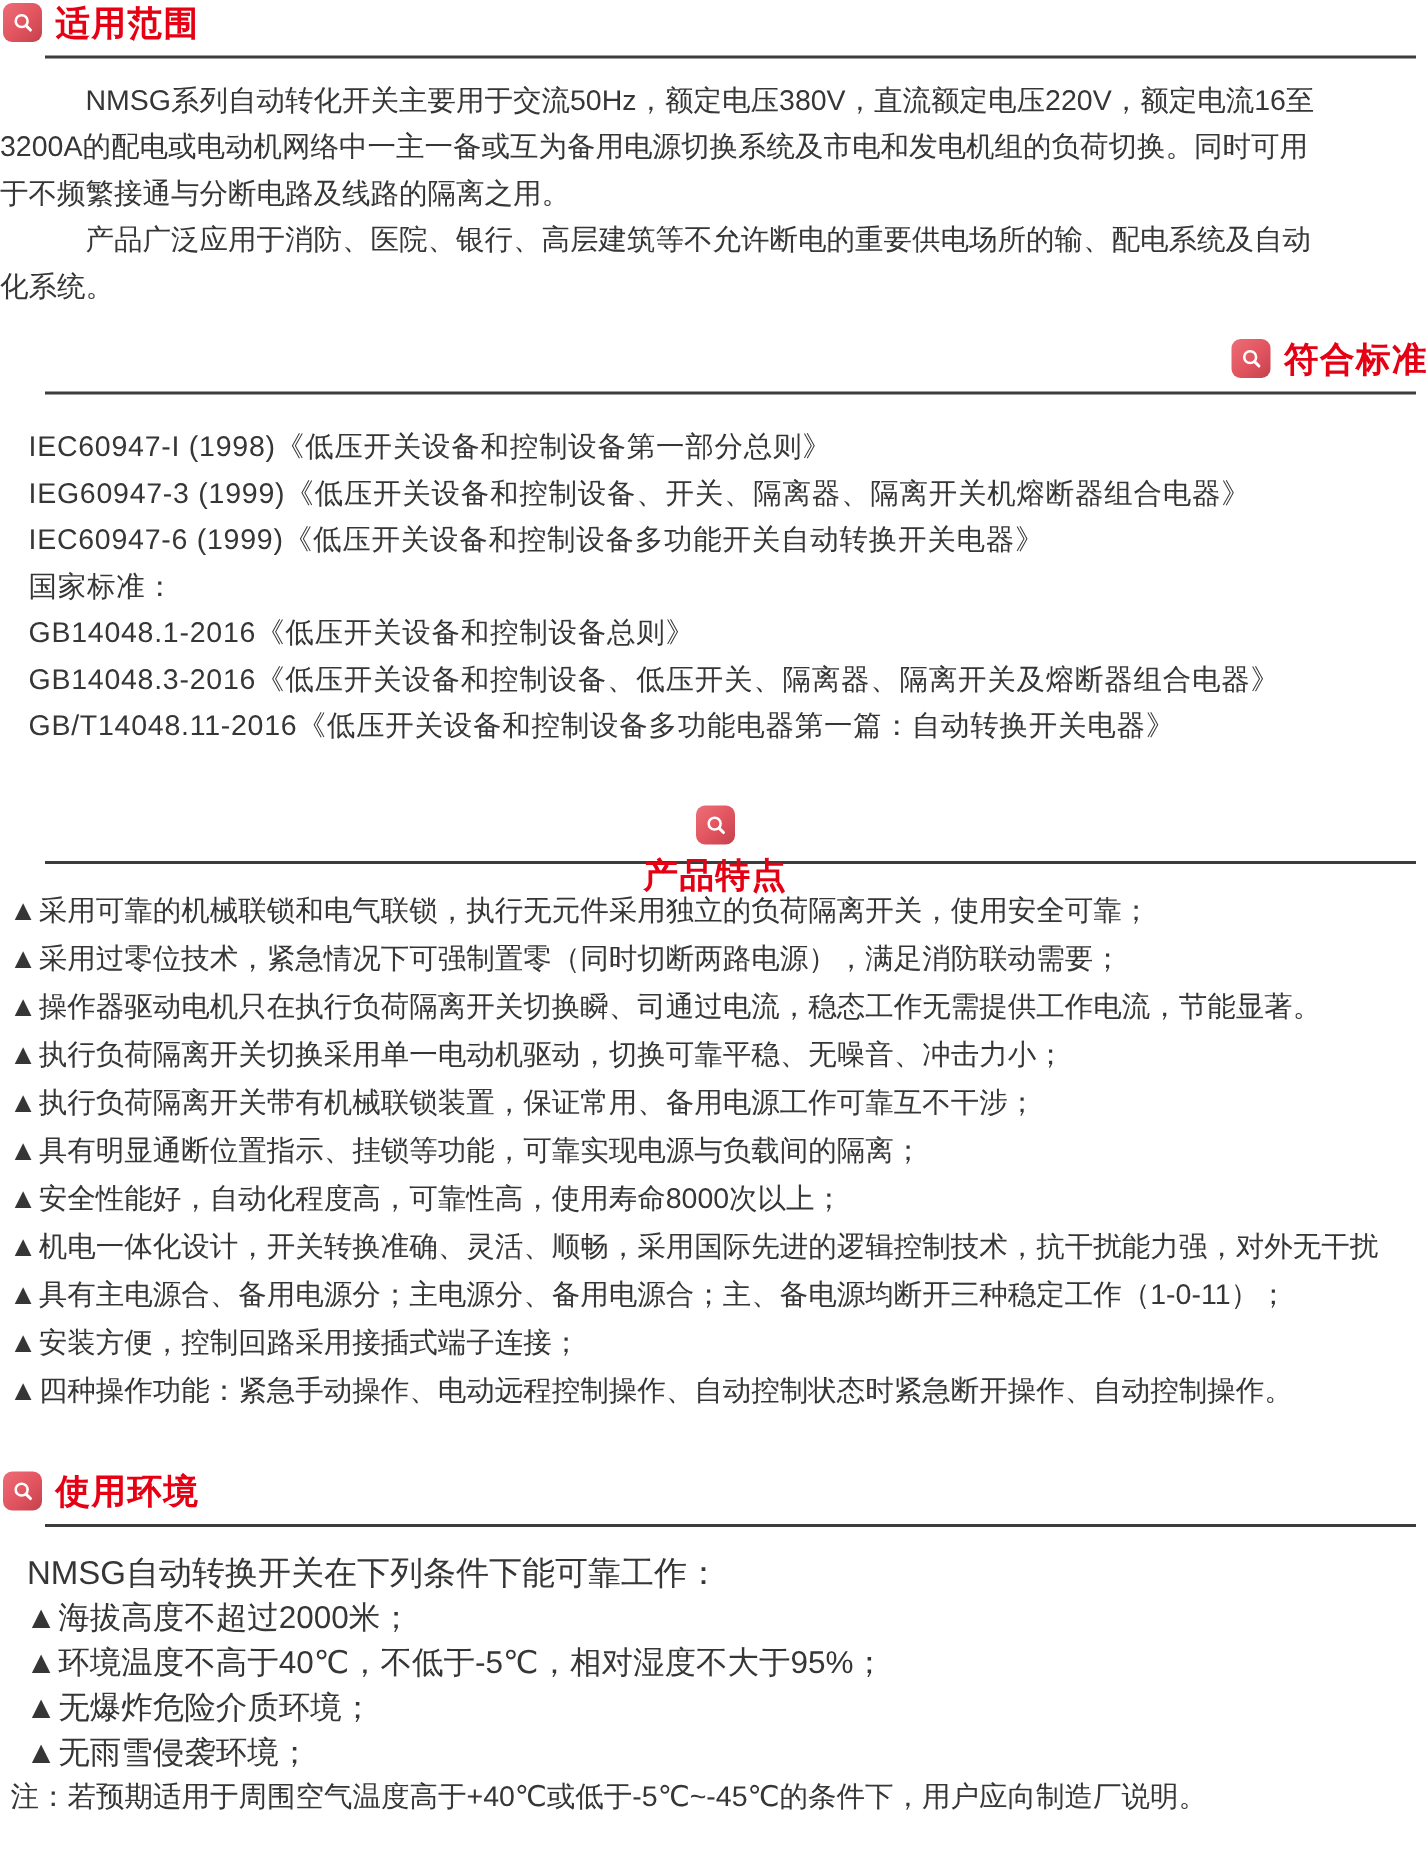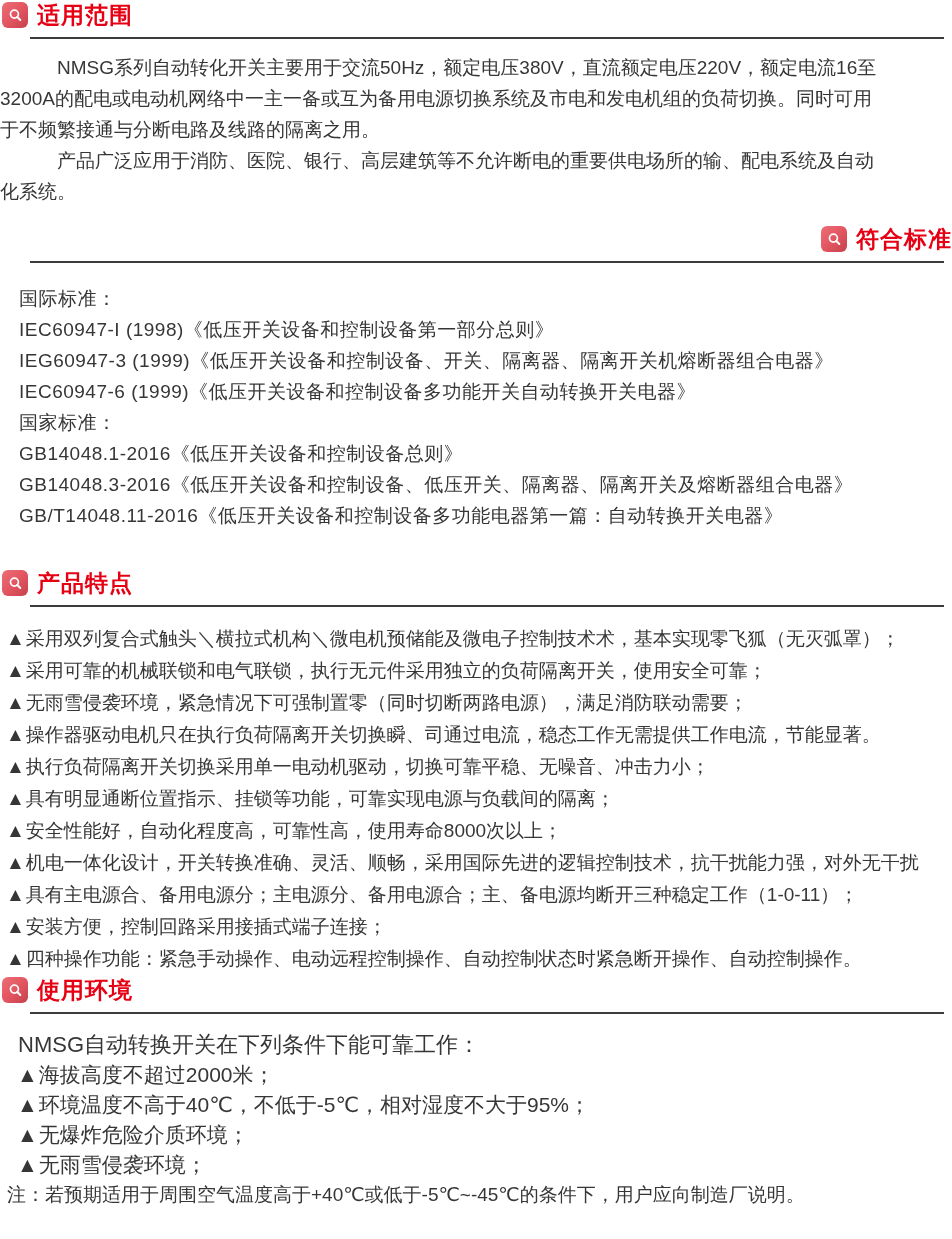--- a/index.html
+++ b/index.html
@@ -52,27 +52,27 @@
     width: 888px;
   }
   #sec1 .para:first-of-type { margin-top: 13px; }
 
   
   #sec2 .sec-header { margin-top: 17px; justify-content: flex-end; }
   #sec2 .std-list { margin-top: 20px; padding-left: 19px; }
   #sec2 .std-line { font-size: 19px; line-height: 31px; letter-spacing: 0.5px; }
 
   
-  #sec3 .sec-header { margin-top: 37px; }
+  #sec3 .sec-header { margin-top: 37px; flex-direction: column; }
   #sec3 .feat-list { margin-top: 16px; padding-left: 6px; }
   .feat { font-size: 19px; line-height: 32px; white-space: nowrap; }
   .tri { margin-right: 1px; }
 
   
-  #sec4 .sec-header { }
+  #sec4 .sec-header { margin-top: 35px; }
   #sec4 .env-block { margin-top: 16px; }
   #sec4 .env-intro { padding-left: 18px; font-size: 22px; line-height: 30px; }
   #sec4 .env-item  { padding-left: 17px; font-size: 21px; line-height: 30px; }
   #sec4 .env-note  { padding-left: 7px;  font-size: 19px; line-height: 30px; }
 </style>
 </head>
 <body>
 
 <div class="page">
 
@@ -96,21 +96,20 @@
       <span class="sec-icon">
         <svg viewBox="0 0 24 24" width="17" height="17" aria-hidden="true">
           <circle cx="10.5" cy="10" r="5.6" fill="none" stroke="#ffffff" stroke-width="2.4"></circle>
           <line x1="14.6" y1="14.2" x2="18.8" y2="18.4" stroke="#ffffff" stroke-width="2.8" stroke-linecap="round"></line>
         </svg>
       </span>
       <h2 class="sec-title">符合标准</h2>
     </div>
     <div class="rule"></div>
     <div class="std-list">
-      <div class="std-line">国际标准：</div>
       <div class="std-line">IEC60947-I (1998)《低压开关设备和控制设备第一部分总则》</div>
       <div class="std-line">IEG60947-3 (1999)《低压开关设备和控制设备、开关、隔离器、隔离开关机熔断器组合电器》</div>
       <div class="std-line">IEC60947-6 (1999)《低压开关设备和控制设备多功能开关自动转换开关电器》</div>
       <div class="std-line">国家标准：</div>
       <div class="std-line">GB14048.1-2016《低压开关设备和控制设备总则》</div>
       <div class="std-line">GB14048.3-2016《低压开关设备和控制设备、低压开关、隔离器、隔离开关及熔断器组合电器》</div>
       <div class="std-line">GB/T14048.11-2016《低压开关设备和控制设备多功能电器第一篇：自动转换开关电器》</div>
     </div>
   </section>
 
@@ -119,25 +118,25 @@
       <span class="sec-icon">
         <svg viewBox="0 0 24 24" width="17" height="17" aria-hidden="true">
           <circle cx="10.5" cy="10" r="5.6" fill="none" stroke="#ffffff" stroke-width="2.4"></circle>
           <line x1="14.6" y1="14.2" x2="18.8" y2="18.4" stroke="#ffffff" stroke-width="2.8" stroke-linecap="round"></line>
         </svg>
       </span>
       <h2 class="sec-title">产品特点</h2>
     </div>
     <div class="rule"></div>
     <div class="feat-list">
-      <div class="feat"><span class="tri">▲</span><span>采用双列复合式触头＼横拉式机构＼微电机预储能及微电子控制技术术，基本实现零飞狐（无灭弧罩）；</span></div>
       <div class="feat"><span class="tri">▲</span><span>采用可靠的机械联锁和电气联锁，执行无元件采用独立的负荷隔离开关，使用安全可靠；</span></div>
-      <div class="feat"><span class="tri">▲</span><span>无雨雪侵袭环境，紧急情况下可强制置零（同时切断两路电源），满足消防联动需要；</span></div>
+      <div class="feat"><span class="tri">▲</span><span>采用过零位技术，紧急情况下可强制置零（同时切断两路电源），满足消防联动需要；</span></div>
       <div class="feat"><span class="tri">▲</span><span>操作器驱动电机只在执行负荷隔离开关切换瞬、司通过电流，稳态工作无需提供工作电流，节能显著。</span></div>
       <div class="feat"><span class="tri">▲</span><span>执行负荷隔离开关切换采用单一电动机驱动，切换可靠平稳、无噪音、冲击力小；</span></div>
+      <div class="feat"><span class="tri">▲</span><span>执行负荷隔离开关带有机械联锁装置，保证常用、备用电源工作可靠互不干涉；</span></div>
       <div class="feat"><span class="tri">▲</span><span>具有明显通断位置指示、挂锁等功能，可靠实现电源与负载间的隔离；</span></div>
       <div class="feat"><span class="tri">▲</span><span>安全性能好，自动化程度高，可靠性高，使用寿命8000次以上；</span></div>
       <div class="feat"><span class="tri">▲</span><span>机电一体化设计，开关转换准确、灵活、顺畅，采用国际先进的逻辑控制技术，抗干扰能力强，对外无干扰</span></div>
       <div class="feat"><span class="tri">▲</span><span>具有主电源合、备用电源分；主电源分、备用电源合；主、备电源均断开三种稳定工作（1-0-11）；</span></div>
       <div class="feat"><span class="tri">▲</span><span>安装方便，控制回路采用接插式端子连接；</span></div>
       <div class="feat"><span class="tri">▲</span><span>四种操作功能：紧急手动操作、电动远程控制操作、自动控制状态时紧急断开操作、自动控制操作。</span></div>
     </div>
   </section>
 
   <section id="sec4">

